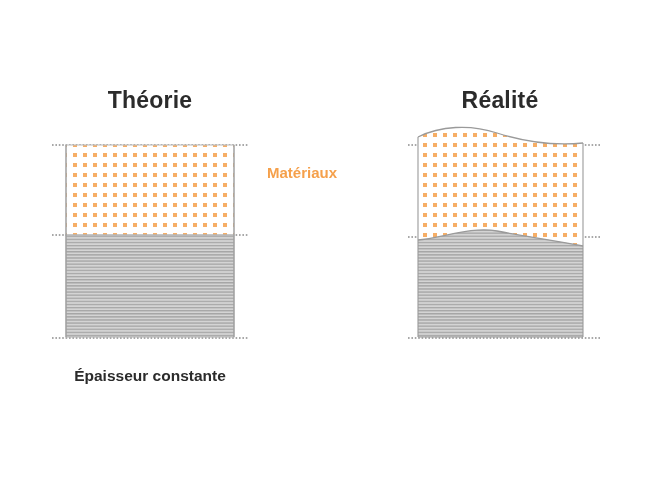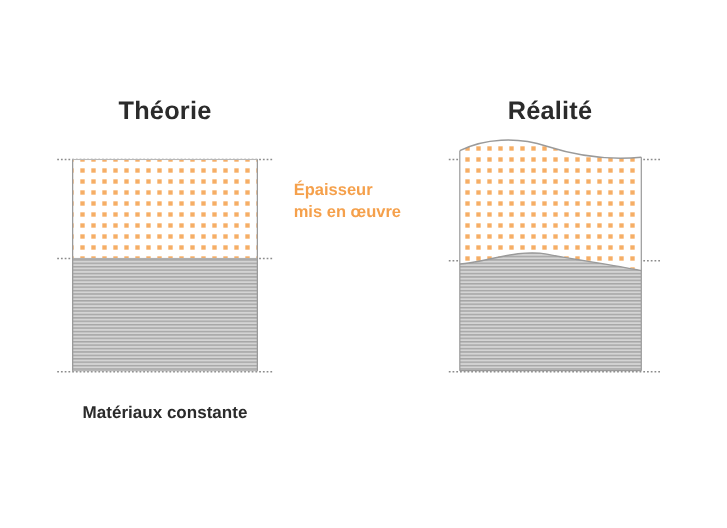--- a/index.html
+++ b/index.html
@@ -131,21 +131,20 @@
       <line x1="418" y1="137" x2="418" y2="337" stroke="#9a9a9a" stroke-width="1.1"></line>
       <line x1="583" y1="143" x2="583" y2="337" stroke="#9a9a9a" stroke-width="1.1"></line>
     </g>
   </svg>
 
   <div class="heading" id="heading-realite">Réalité</div>
 
   <div class="heading" id="heading-theorie">Théorie</div>
 
   <div class="center-label" id="label-materiaux">
-    <div>Épaisseur</div>
-    <div>mis en œuvre</div>
+    <div>Matériaux</div>
   </div>
 
 
-  <div class="caption" id="caption-left">Matériaux constante</div>
+  <div class="caption" id="caption-left">Épaisseur constante</div>
 
 
 </div>
 
 </body></html>

